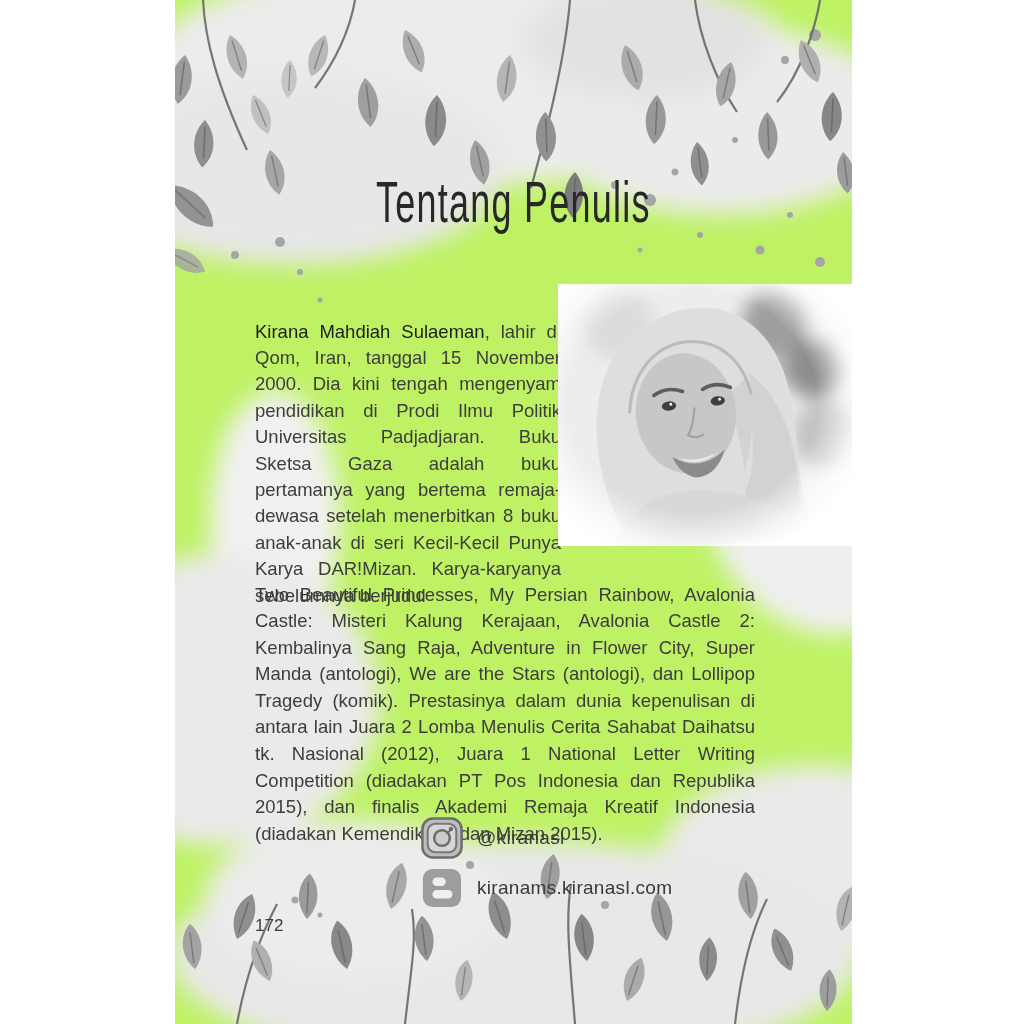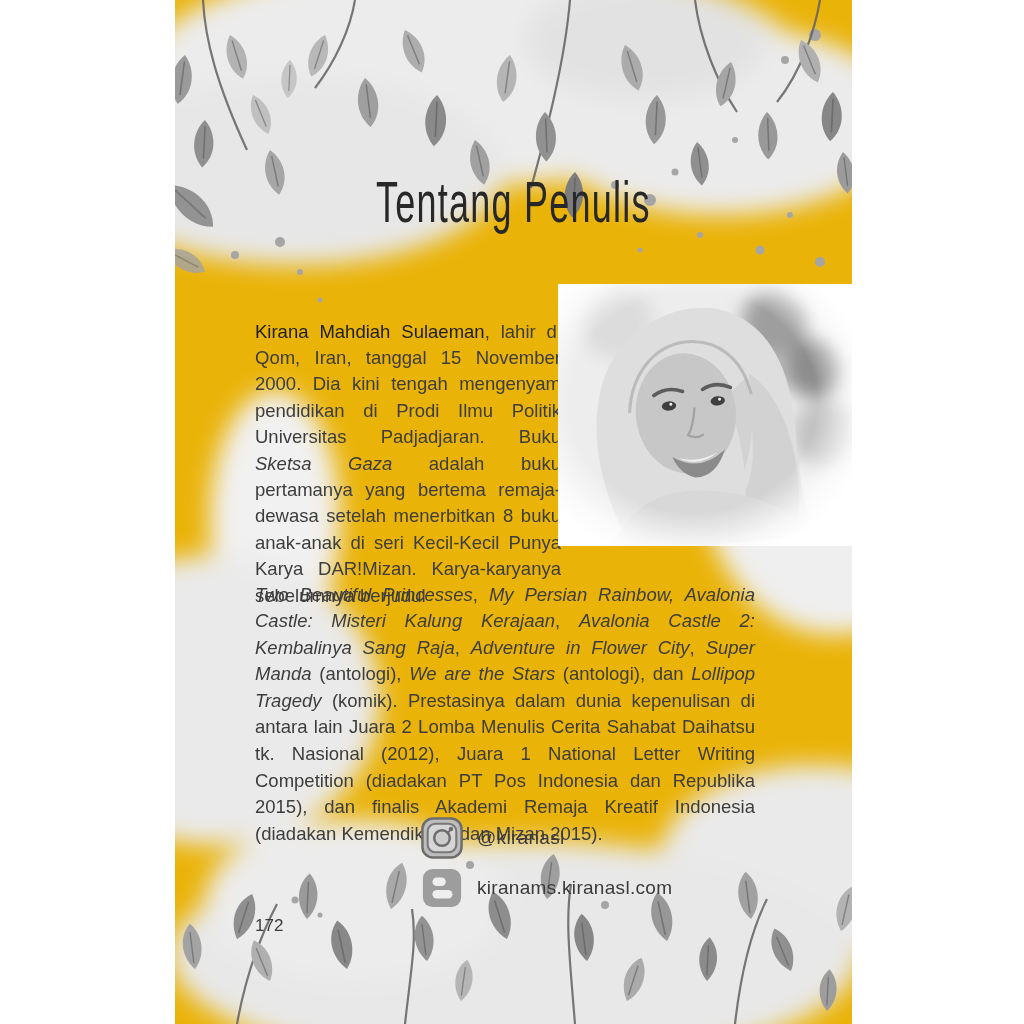--- a/index.html
+++ b/index.html
@@ -2,21 +2,21 @@
 <html><head>
 <meta charset="utf-8">
 <style>
   html,body{margin:0;padding:0;}
   body{
     width:1024px;height:1024px;background:#ffffff;position:relative;
     font-family:"Liberation Sans", sans-serif;overflow:hidden;
   }
   .book-page{
     position:absolute;left:175px;top:0;width:677px;height:1024px;
-    background:#eab308;overflow:hidden;
+    background:#bef264;overflow:hidden;
   }
   .bg-decor{position:absolute;left:0;top:0;width:677px;height:1024px;z-index:1;}
   .content{position:absolute;left:0;top:0;width:677px;height:1024px;z-index:2;}
 
   .page-title{
     position:absolute;top:168px;left:0;width:677px;text-align:center;
     color:#282828;
   }
   .page-title .condense{
     display:inline-block;transform:scaleX(0.62);transform-origin:center;
@@ -25,21 +25,21 @@
 
   .bio-col{
     position:absolute;left:80px;top:300px;width:306px;
     font-size:18.5px;line-height:26.4px;color:#3d3d3d;text-align:justify;
   }
   .bio-full{
     position:absolute;left:80px;top:563px;width:500px;
     font-size:18.5px;line-height:26.6px;color:#3d3d3d;text-align:justify;
   }
   .seg-bold{font-weight:400;color:#1e1e1e;}
-  .seg-italic{font-style:italic;}
+  .seg-italic{}
 
   .author-photo{
     position:absolute;left:383px;top:284px;width:294px;height:262px;
   }
 
   .social{position:absolute;left:246px;top:816px;width:420px;}
   .social-row{display:flex;align-items:center;margin-bottom:6px;height:44px;}
   .social-icon{width:42px;height:42px;flex:0 0 42px;margin-right:14px;}
   .social-label{font-size:19px;color:#3a3a3a;letter-spacing:0.3px;}
 

